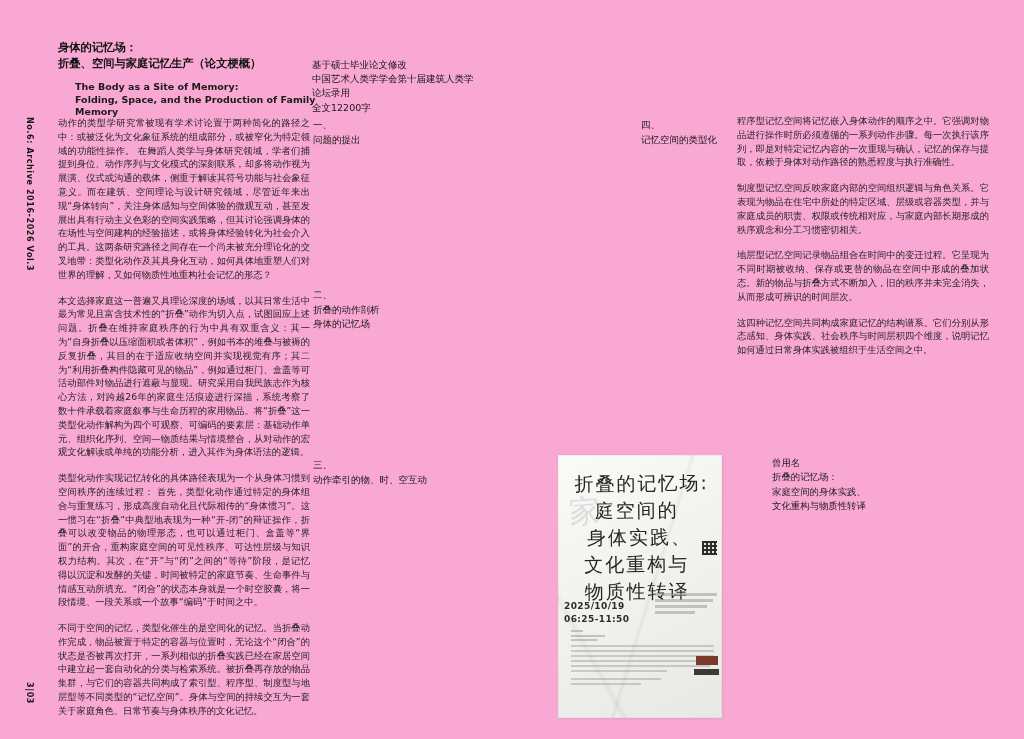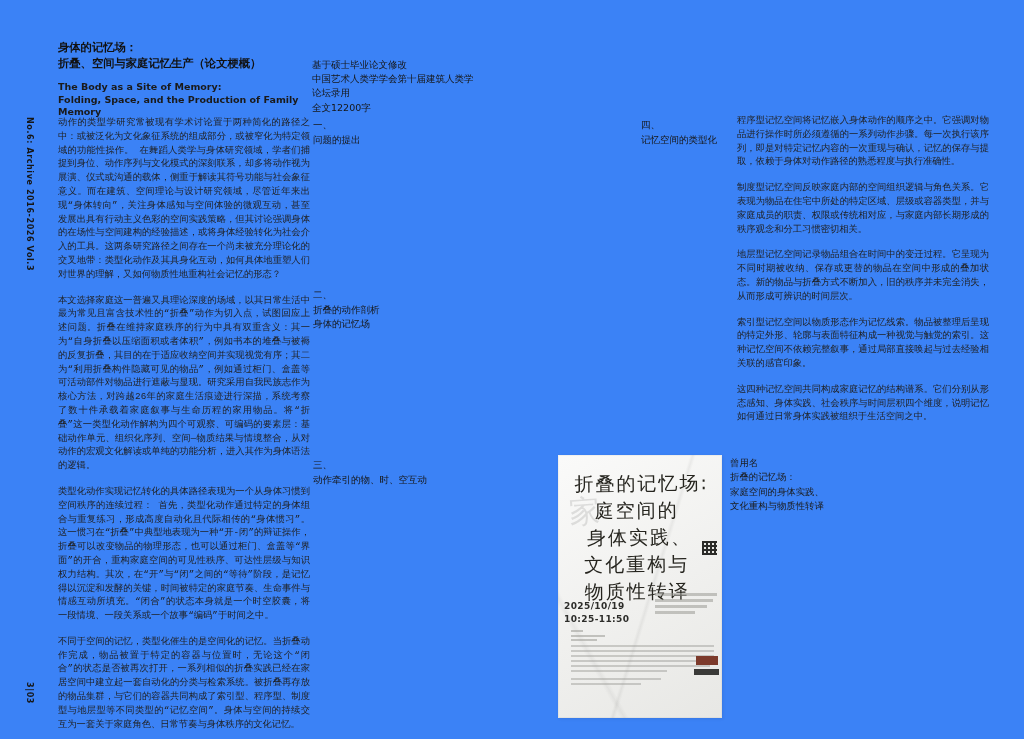--- a/index.html
+++ b/index.html
@@ -1,32 +1,32 @@
 <!DOCTYPE html>
 <html><head>
 <meta charset="utf-8">
 <style>
   * { margin:0; padding:0; box-sizing:border-box; }
   html,body { background:#e8e8e8; }
   body { font-family:"DejaVu Sans","Liberation Sans",sans-serif; color:#1d1d1d; }
-  #page { position:relative; width:1024px; height:739px; background:#3b82f6; overflow:hidden; margin:0 auto; }
+  #page { position:relative; width:1024px; height:739px; background:#f9a8d4; overflow:hidden; margin:0 auto; }
   .abs { position:absolute; }
 
   
   .spine { left:25px; top:117px; writing-mode:vertical-rl; font-size:8px; letter-spacing:.6px; font-weight:700; color:#161616; }
   .folio { left:25px; top:682px; writing-mode:vertical-rl; font-size:8px; letter-spacing:.6px; font-weight:700; color:#161616; }
 
   
   .title-block { left:58px; top:40px; width:260px; }
   .zh-title { font-size:11.3px; line-height:16px; font-weight:700; color:#111; }
-  .en-title { margin-top:9px; font-size:9.5px; line-height:12.5px; font-weight:700; color:#1a1a1a; }
+  .en-title { margin-top:9px; font-size:9.5px; line-height:12.5px; font-weight:700; color:#1a1a1a;margin-left:17px; }
   .meta-block { left:312px; top:58px; width:260px; font-size:9.5px; line-height:14.2px; font-weight:500; color:#161616; }
 
   
-  .body-col { text-align:justify; font-size:9.3px; line-height:13.8px; color:#1f1f1f;font-family:Liberation Mono, monospace; }
+  .body-col { text-align:justify; font-size:9.3px; line-height:13.8px; color:#1f1f1f; }
   .left-col { left:58px; top:116px; width:252px; }
   .right-col { left:737px; top:114px; width:252px; }
   .body-col p + p { margin-top:12px; }
 
   
   .toc { font-size:9.5px; line-height:14.5px; color:#161616; }
   .toc-1 { left:313px; top:118px; }
   .toc-2 { left:313px; top:288px; }
   .toc-3 { left:313px; top:458px; }
   .toc-4 { left:641px; top:118px; }
@@ -56,21 +56,21 @@
   .fp-left { left:13px; top:175px; width:34px; }
   .fp-left i { height:2px; margin-bottom:2.5px; }
   .fp-bottom { left:13px; top:190px; width:143px; }
   .fp-bottom i { height:2px; margin-bottom:3px; opacity:.45; }
   .fp-bottom2 { left:13px; top:223px; width:90px; }
   .fp-bottom2 i { height:2px; margin-bottom:3px; opacity:.45; }
   .logo-maroon { position:absolute; left:138px; top:201px; width:22px; height:9px; background:#7c3a2b; }
   .logo-dark { position:absolute; left:136px; top:214px; width:25px; height:6px; background:#3a3a38; }
 
   
-  .caption { left:730px; top:456px; font-size:9.4px; line-height:14.4px; color:#1b1b1b; }
+  .caption { left:772px; top:456px; font-size:9.4px; line-height:14.4px; color:#1b1b1b; }
 </style>
 </head>
 <body>
 
 <div id="page">
 
   <div class="abs spine">No.6: Archive 2016-2026 Vol.3</div>
   <div class="abs folio">3|03</div>
 
   <div class="abs title-block">
@@ -111,37 +111,36 @@
   </div>
   <div class="abs toc toc-4">
     <div>四、</div>
     <div>记忆空间的类型化</div>
   </div>
 
   <div class="abs body-col right-col">
     <p>程序型记忆空间将记忆嵌入身体动作的顺序之中。它强调对物品进行操作时所必须遵循的一系列动作步骤。每一次执行该序列，即是对特定记忆内容的一次重现与确认，记忆的保存与提取，依赖于身体对动作路径的熟悉程度与执行准确性。</p>
     <p>制度型记忆空间反映家庭内部的空间组织逻辑与角色关系。它表现为物品在住宅中所处的特定区域、层级或容器类型，并与家庭成员的职责、权限或传统相对应，与家庭内部长期形成的秩序观念和分工习惯密切相关。</p>
     <p>地层型记忆空间记录物品组合在时间中的变迁过程。它呈现为不同时期被收纳、保存或更替的物品在空间中形成的叠加状态。新的物品与折叠方式不断加入，旧的秩序并未完全消失，从而形成可辨识的时间层次。</p>
-    <p>索引型记忆空间以物质形态作为记忆线索。物品被整理后呈现的特定外形、轮廓与表面特征构成一种视觉与触觉的索引。这种记忆空间不依赖完整叙事，通过局部直接唤起与过去经验相关联的感官印象。</p>
     <p>这四种记忆空间共同构成家庭记忆的结构谱系。它们分别从形态感知、身体实践、社会秩序与时间层积四个维度，说明记忆如何通过日常身体实践被组织于生活空间之中。</p>
   </div>
 
   <div class="abs poster">
     <div class="ghost-char">家</div>
     <div class="poster-title">
       <div class="pt-0">折叠的记忆场:</div>
       <div class="pt-1">庭空间的</div>
       <div class="pt-2">身体实践、</div>
       <div class="pt-3">文化重构与</div>
       <div class="pt-4">物质性转译</div>
     </div>
     <div class="poster-qr"></div>
     <div class="poster-date">
       <div>2025/10/19</div>
-      <div>10:25-11:50</div>
+      <div>06:25-11:50</div>
     </div>
     <div class="fineprint fp-right">
       <i style="width:62px"></i>
         <i style="width:58px"></i>
         <i style="width:52px"></i>
         <i style="width:40px"></i>
     </div>
     <div class="fineprint fp-left">
       <i style="width:12px"></i>
         <i style="width:34px"></i>

